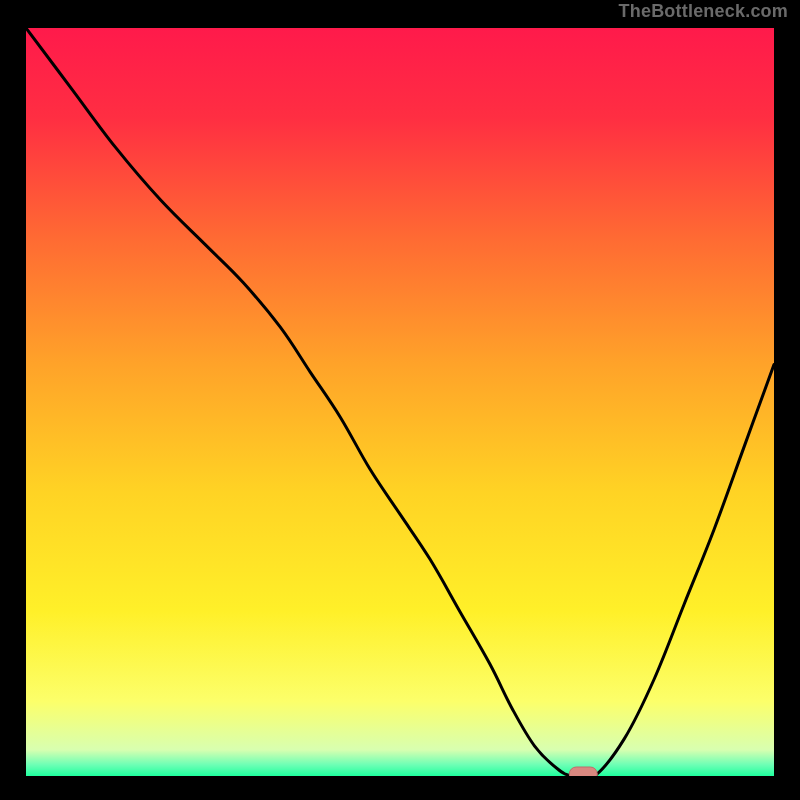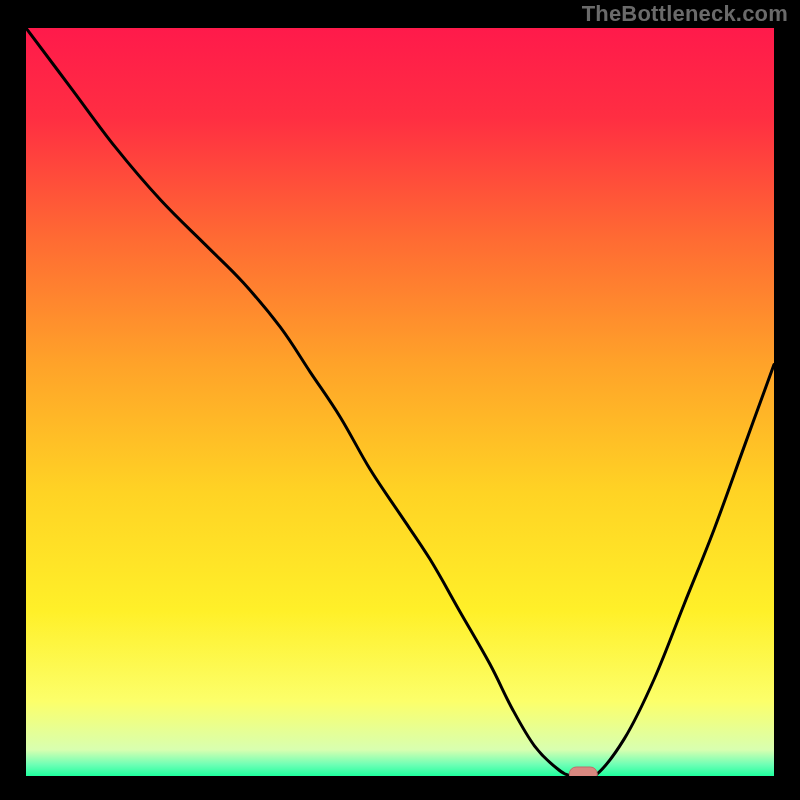--- a/index.html
+++ b/index.html
@@ -17,21 +17,21 @@
     top: 0;
     width: 800px;
     height: 800px;
     background: #000;
   }
   .watermark {
     position: absolute;
     top: 1px;
     right: 12px;
     color: #6a6a6a;
-    font-size: 22px;
+    font-size: 18px;
     font-weight: 600;
     letter-spacing: 0.2px;
     user-select: none;
   }
   .plot-wrap {
     position: absolute;
     left: 26px;
     top: 28px;
     width: 748px;
     height: 748px;

